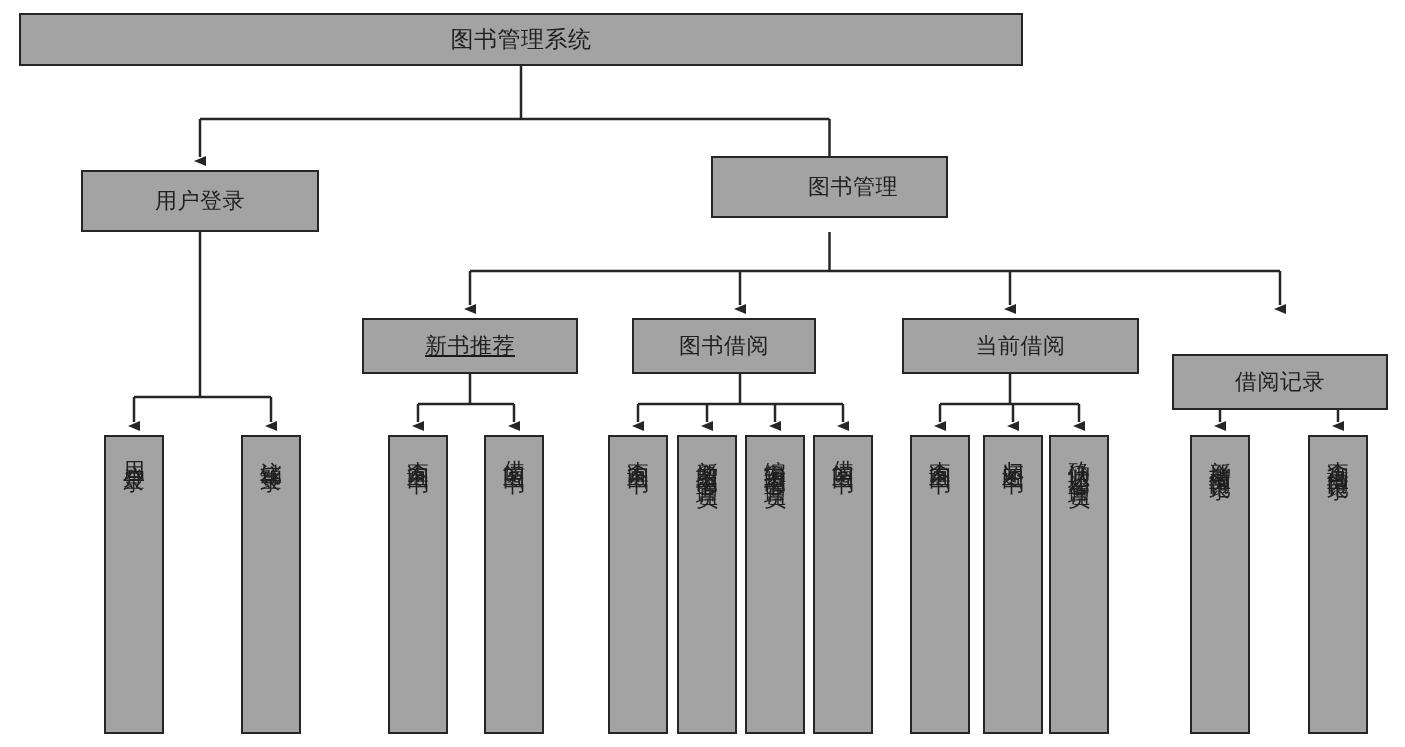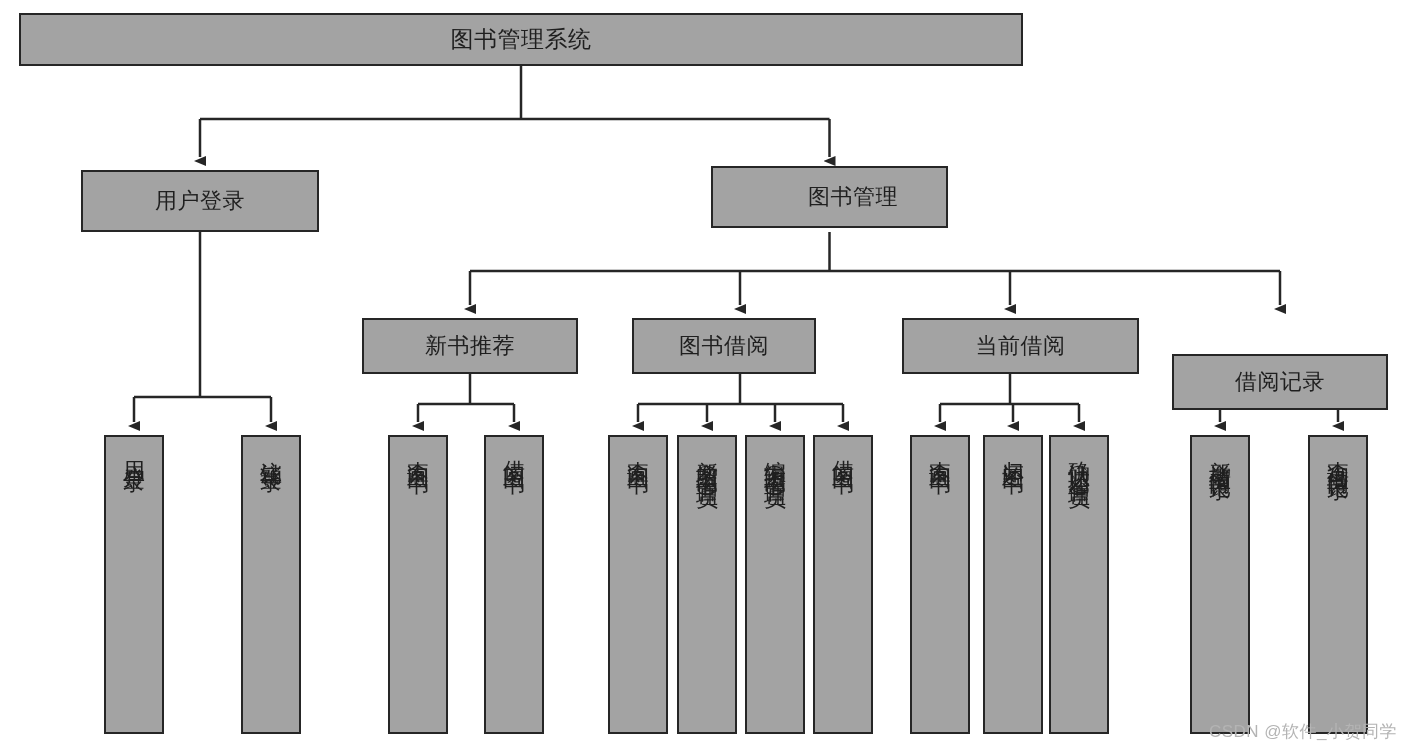--- a/index.html
+++ b/index.html
@@ -124,24 +124,24 @@
       </g>
   </svg>
 
   <div id="node-layer">
       <div class="node h root" style="left: 19px; top: 13px; width: 1004px; height: 53px;">
         <span class="label">图书管理系统</span>
       </div>
       <div class="node h" style="left: 81px; top: 170px; width: 238px; height: 62px;">
         <span class="label">用户登录</span>
       </div>
-      <div class="node h" style="left: 711px; top: 166px; width: 237px; height: 62px; padding-left: 47px;">
+      <div class="node h" style="left: 711px; top: 156px; width: 237px; height: 62px; padding-left: 47px;">
         <span class="label">图书管理</span>
       </div>
-      <div class="node h" style="left: 362px; top: 318px; width: 216px; height: 56px;">
+      <div class="node h" style="left: 362px; top: 318px; width: 216px; height: 56px; text-decoration: underline;">
         <span class="label">新书推荐</span>
       </div>
       <div class="node h" style="left: 632px; top: 318px; width: 184px; height: 56px;">
         <span class="label">图书借阅</span>
       </div>
       <div class="node h" style="left: 902px; top: 318px; width: 237px; height: 56px;">
         <span class="label">当前借阅</span>
       </div>
       <div class="node h" style="left: 1172px; top: 318px; width: 216px; height: 56px; margin-top: 36px;">
         <span class="label">借阅记录</span>
@@ -180,14 +180,13 @@
         <span class="label">确认归还（管理员）</span>
       </div>
       <div class="node v" style="left: 1190px; top: 435px; width: 60px; height: 299px;">
         <span class="label">新增借阅记录</span>
       </div>
       <div class="node v" style="left: 1308px; top: 435px; width: 60px; height: 299px;">
         <span class="label">查询借阅记录</span>
       </div>
     </div>
 
-  <div class="watermark">CSDN @软件_小贺同学</div>
 </div>
 
 </body></html>

